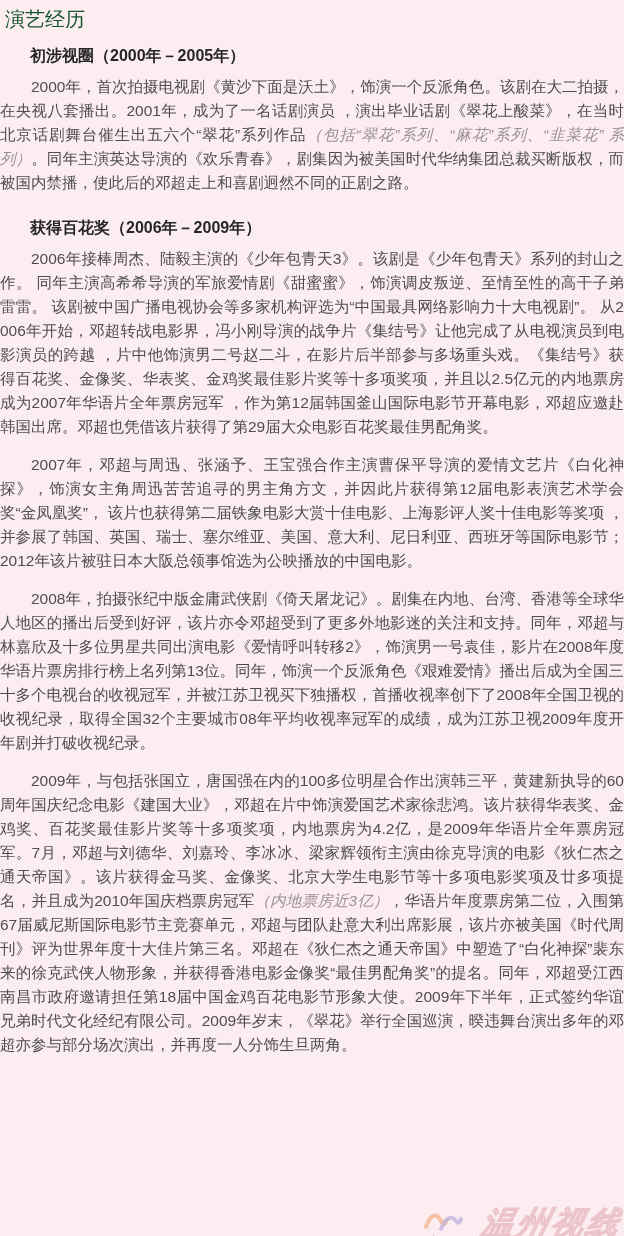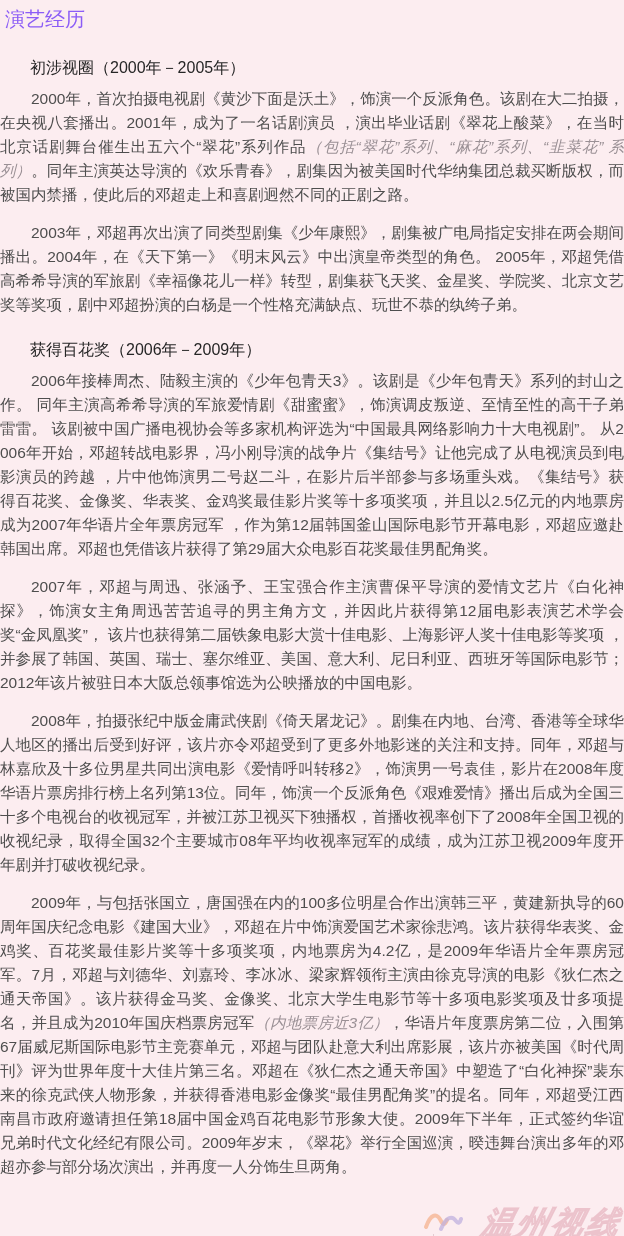--- a/index.html
+++ b/index.html
@@ -8,29 +8,29 @@
     background:#fcedf0;
     font-family:"Liberation Sans","DejaVu Sans",sans-serif;
     color:#4e4e4e;
     position:relative;
     overflow:hidden;
   }
   .page{width:624px;height:1236px;position:relative;}
   .page-title{
     font-size:20px;
     font-weight:400;
-    color:#8b5cf6;
+    color:#14532d;
     margin:7px 0 6px 5px;
     line-height:24px;
   }
   .section-heading{
     font-size:16px;
-    font-weight:400;
+    font-weight:700;
     color:#262626;
-    margin:26px 0 8px 30px;
+    margin:14px 0 8px 30px;
     line-height:22px;
   }
   .section-heading.second{margin-top:22px;}
   .paras p{
     font-size:15.5px;
     line-height:24px;
     margin:0 0 14px 0;
     text-indent:2em;
     text-align:justify;
     text-justify:inter-ideograph;
@@ -76,21 +76,20 @@
 <body>
 
 <div class="page">
 
   <h1 class="page-title">演艺经历</h1>
 
   <div>
     <h2 class="section-heading">初涉视圈（2000年－2005年）</h2>
     <div class="paras">
         <p><span>2000年，首次拍摄电视剧《黄沙下面是沃土》，饰演一个反派角色。该剧在大二拍摄，在央视八套播出。2001年，成为了一名话剧演员 ，演出毕业话剧《翠花上酸菜》，在当时北京话剧舞台催生出五六个“翠花”系列作品</span><span class="note">（包括“翠花”系列、“麻花”系列、“韭菜花” 系列）</span><span>。同年主演英达导演的《欢乐青春》，剧集因为被美国时代华纳集团总裁买断版权，而被国内禁播，使此后的邓超走上和喜剧迥然不同的正剧之路。</span></p>
-        <p><span>2003年，邓超再次出演了同类型剧集《少年康熙》，剧集被广电局指定安排在两会期间播出。2004年，在《天下第一》《明末风云》中出演皇帝类型的角色。 2005年，邓超凭借高希希导演的军旅剧《幸福像花儿一样》转型，剧集获飞天奖、金星奖、学院奖、北京文艺奖等奖项，剧中邓超扮演的白杨是一个性格充满缺点、玩世不恭的纨绔子弟。</span></p>
       </div>
   </div>
 
   <div>
     <h2 class="section-heading second">获得百花奖（2006年－2009年）</h2>
     <div class="paras">
         <p><span>2006年接棒周杰、陆毅主演的《少年包青天3》。该剧是《少年包青天》系列的封山之作。 同年主演高希希导演的军旅爱情剧《甜蜜蜜》，饰演调皮叛逆、至情至性的高干子弟雷雷。 该剧被中国广播电视协会等多家机构评选为“中国最具网络影响力十大电视剧”。 从2006年开始，邓超转战电影界，冯小刚导演的战争片《集结号》让他完成了从电视演员到电影演员的跨越 ，片中他饰演男二号赵二斗，在影片后半部参与多场重头戏。《集结号》获得百花奖、金像奖、华表奖、金鸡奖最佳影片奖等十多项奖项，并且以2.5亿元的内地票房成为2007年华语片全年票房冠军 ，作为第12届韩国釜山国际电影节开幕电影，邓超应邀赴韩国出席。邓超也凭借该片获得了第29届大众电影百花奖最佳男配角奖。</span></p>
         <p><span>2007年，邓超与周迅、张涵予、王宝强合作主演曹保平导演的爱情文艺片《白化神探》，饰演女主角周迅苦苦追寻的男主角方文，并因此片获得第12届电影表演艺术学会奖“金凤凰奖”， 该片也获得第二届铁象电影大赏十佳电影、上海影评人奖十佳电影等奖项 ，并参展了韩国、英国、瑞士、塞尔维亚、美国、意大利、尼日利亚、西班牙等国际电影节；2012年该片被驻日本大阪总领事馆选为公映播放的中国电影。</span></p>
         <p><span>2008年，拍摄张纪中版金庸武侠剧《倚天屠龙记》。剧集在内地、台湾、香港等全球华人地区的播出后受到好评，该片亦令邓超受到了更多外地影迷的关注和支持。同年，邓超与林嘉欣及十多位男星共同出演电影《爱情呼叫转移2》，饰演男一号袁佳，影片在2008年度华语片票房排行榜上名列第13位。同年，饰演一个反派角色《艰难爱情》播出后成为全国三十多个电视台的收视冠军，并被江苏卫视买下独播权，首播收视率创下了2008年全国卫视的收视纪录，取得全国32个主要城市08年平均收视率冠军的成绩，成为江苏卫视2009年度开年剧并打破收视纪录。</span></p>
         <p><span>2009年，与包括张国立，唐国强在内的100多位明星合作出演韩三平，黄建新执导的60周年国庆纪念电影《建国大业》，邓超在片中饰演爱国艺术家徐悲鸿。该片获得华表奖、金鸡奖、百花奖最佳影片奖等十多项奖项，内地票房为4.2亿，是2009年华语片全年票房冠军。7月，邓超与刘德华、刘嘉玲、李冰冰、梁家辉领衔主演由徐克导演的电影《狄仁杰之通天帝国》。该片获得金马奖、金像奖、北京大学生电影节等十多项电影奖项及廿多项提名，并且成为2010年国庆档票房冠军</span><span class="note">（内地票房近3亿）</span><span>，华语片年度票房第二位，入围第67届威尼斯国际电影节主竞赛单元，邓超与团队赴意大利出席影展，该片亦被美国《时代周刊》评为世界年度十大佳片第三名。邓超在《狄仁杰之通天帝国》中塑造了“白化神探”裴东来的徐克武侠人物形象，并获得香港电影金像奖“最佳男配角奖”的提名。同年，邓超受江西南昌市政府邀请担任第18届中国金鸡百花电影节形象大使。2009年下半年，正式签约华谊兄弟时代文化经纪有限公司。2009年岁末，《翠花》举行全国巡演，暌违舞台演出多年的邓超亦参与部分场次演出，并再度一人分饰生旦两角。</span></p>

